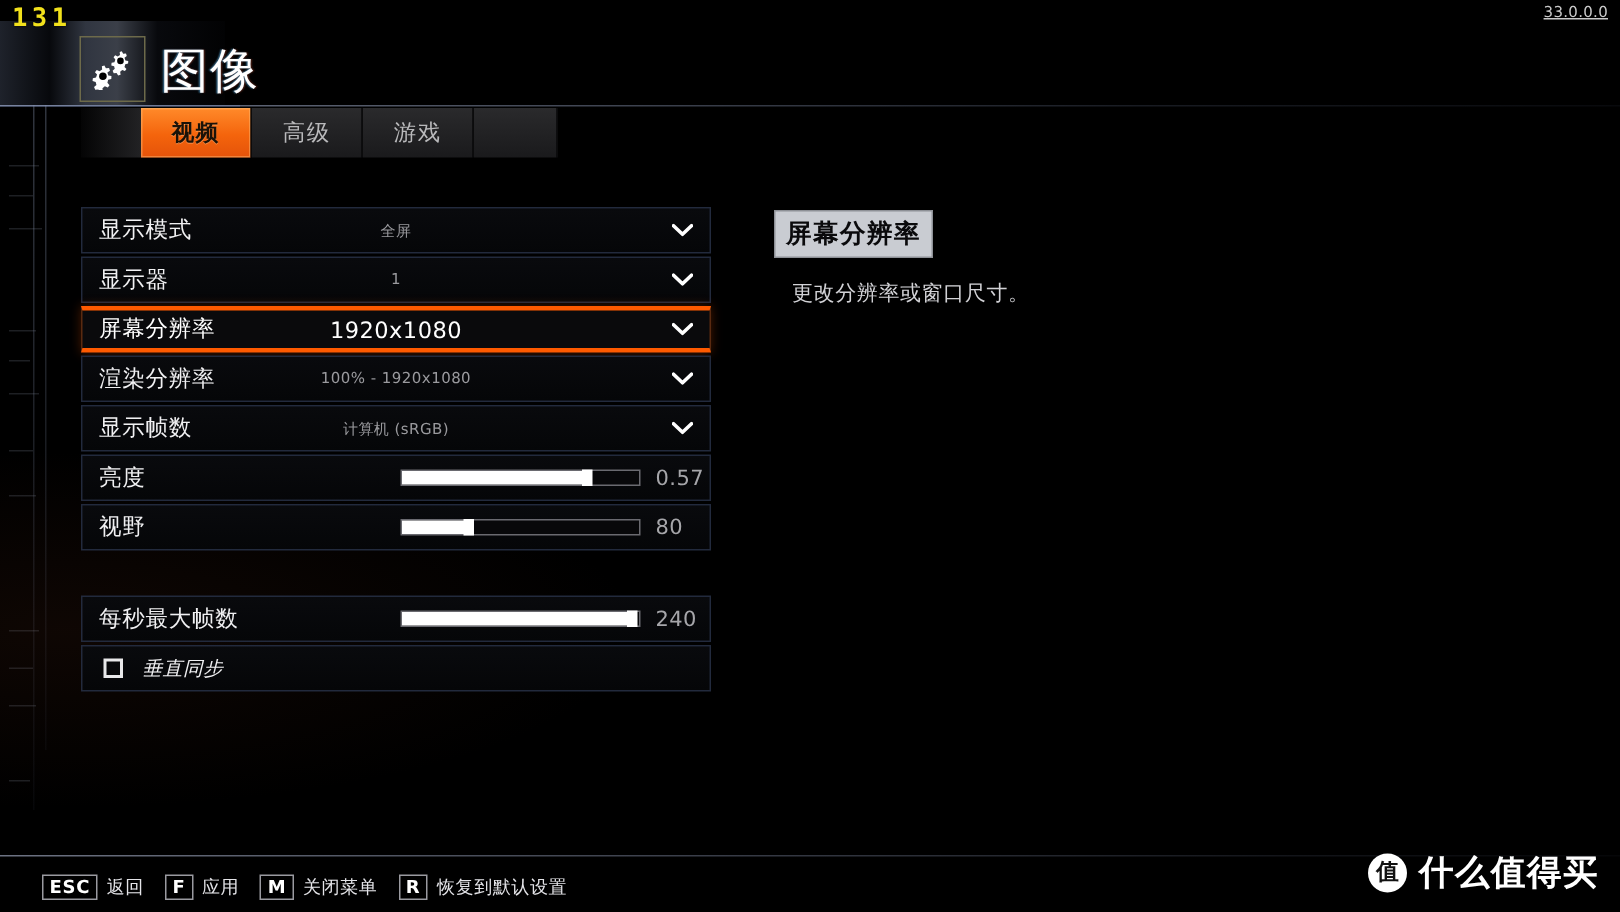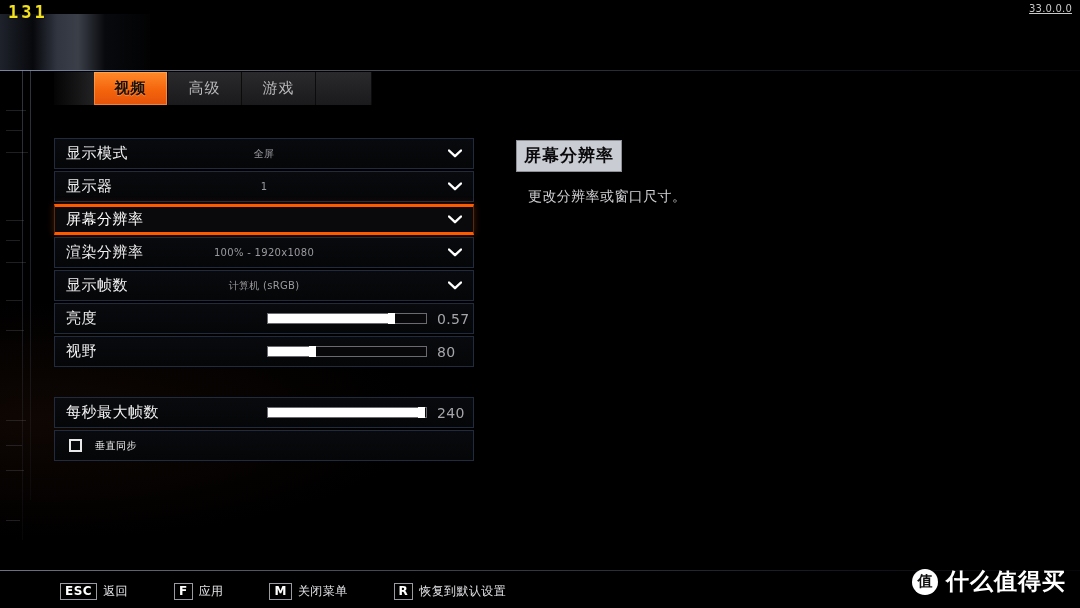--- a/index.html
+++ b/index.html
@@ -248,23 +248,24 @@
     position: absolute;
     left: 14px;
     width: 13px; height: 13px;
     box-sizing: border-box;
     border: 2px solid #e8e8ea;
     background: transparent;
   }
   .cb-label {
     position: absolute;
     left: 40px;
-    font-size: 10px;
+    font-size: 13px;
     color: #f0f0f2;
     letter-spacing: 0.5px;
+    font-style: italic;
   }
 
   
   .info {
     position: absolute;
     left: 516px; top: 140px;
     width: 460px;
   }
   .info-title {
     display: inline-block;
@@ -300,21 +301,20 @@
     position: absolute;
     left: 28px; top: 580px;
     display: flex;
     align-items: center;
     height: 22px;
   }
   .fkey {
     display: flex;
     align-items: center;
     margin-right: 14px;
-    margin-left: 32px;
   }
   .keycap {
     min-width: 13px;
     height: 17px;
     padding: 0 4px;
     box-sizing: border-box;
     border: 1px solid #9a9aa0;
     display: flex;
     align-items: center;
     justify-content: center;
@@ -377,20 +377,33 @@
     <div class="bg-tick" style="left:6px; top:420px; width:20px;"></div>
     <div class="bg-tick" style="left:6px; top:445px; width:16px;"></div>
     <div class="bg-tick" style="left:6px; top:470px; width:18px;"></div>
     <div class="bg-tick" style="left:6px; top:520px; width:14px;"></div>
     <div class="bg-glow"></div>
   </div>
 
   <div class="fps">131</div>
   <div class="version">33.0.0.0</div>
 
+  <div class="header">
+    <div class="gear-box">
+      <svg width="30" height="28" viewBox="0 0 30 28" aria-hidden="true">
+        <g fill="#ffffff">
+          <path d="M21.2 2.2l.9 1.7 1.9-.2.5 1.6-1.5 1.2.6 1.8 1.9.3-.1 1.7-1.9.5-.5 1.8 1.3 1.4-1 1.4-1.8-.7-1.4 1.2.3 1.9-1.6.5-1.1-1.6-1.9.1-.7-1.6 1.4-1.3-.4-1.8-1.9-.5.2-1.7 1.9-.4.6-1.8-1.2-1.5 1.1-1.3 1.7.8 1.5-1.1-.2-1.9z"></path>
+          <circle cx="20.3" cy="8.6" r="2.2" fill="#000"></circle>
+          <path d="M9.6 11.6l1 1.9 2.1-.2.6 1.8-1.7 1.3.6 2 2.1.3-.1 1.9-2.1.6-.5 2 1.4 1.6-1.1 1.5-2-.8-1.6 1.3.3 2.1-1.8.6-1.2-1.8-2.1.1-.8-1.8 1.6-1.4-.5-2-2.1-.6.2-1.9 2.1-.4.7-2-1.4-1.6 1.2-1.5 1.9.9 1.7-1.2-.2-2.1z"></path>
+          <circle cx="8.6" cy="18.9" r="2.5" fill="#000"></circle>
+        </g>
+      </svg>
+    </div>
+    <div class="page-title">图像</div>
+  </div>
   <div class="header-rule"></div>
 
   <div class="tabs">
     <div class="tab lead"></div>
     <div class="tab active">视频</div>
     <div class="tab">高级</div>
     <div class="tab">游戏</div>
     <div class="tab blank"></div>
   </div>
 
@@ -413,20 +426,21 @@
         <span class="row-value">1</span>
         <span class="chev">
           <svg width="14" height="9" viewBox="0 0 14 9">
               <path d="M1 1.5L7 7.2L13 1.5" stroke="#ffffff" stroke-width="2.4" fill="none" stroke-linecap="round" stroke-linejoin="round"></path>
             </svg>
         </span>
       </div>
 
       <div class="row selected">
         <span class="row-label">屏幕分辨率</span>
+        <span class="row-value">1920x1080</span>
         <span class="chev">
           <svg width="14" height="9" viewBox="0 0 14 9">
               <path d="M1 1.5L7 7.2L13 1.5" stroke="#ffffff" stroke-width="2.4" fill="none" stroke-linecap="round" stroke-linejoin="round"></path>
             </svg>
         </span>
       </div>
 
 
       <div class="row">
         <span class="row-label">渲染分辨率</span>

